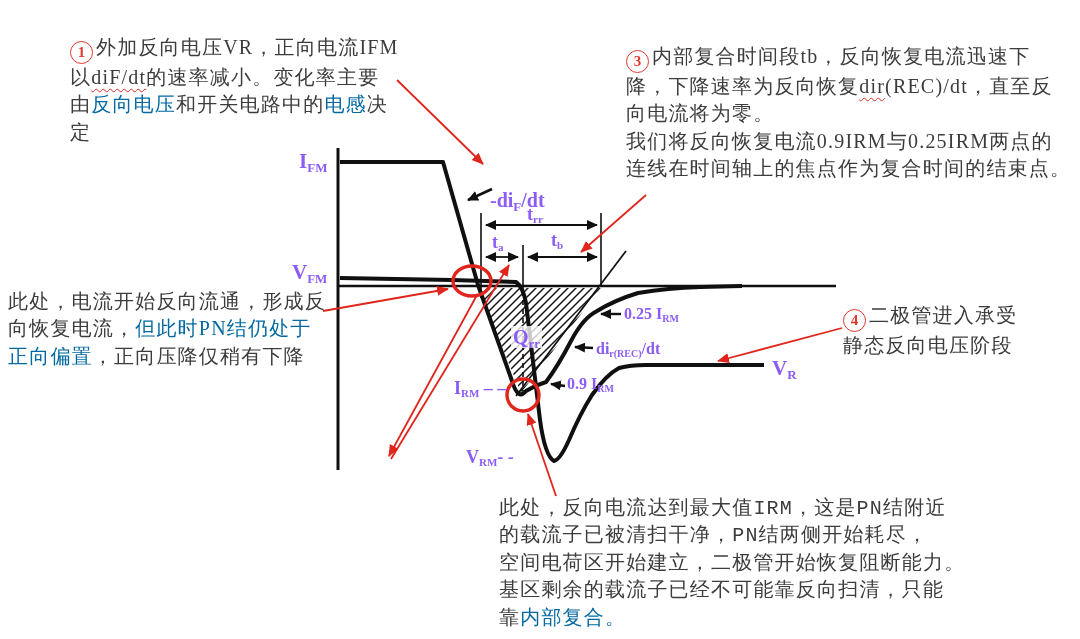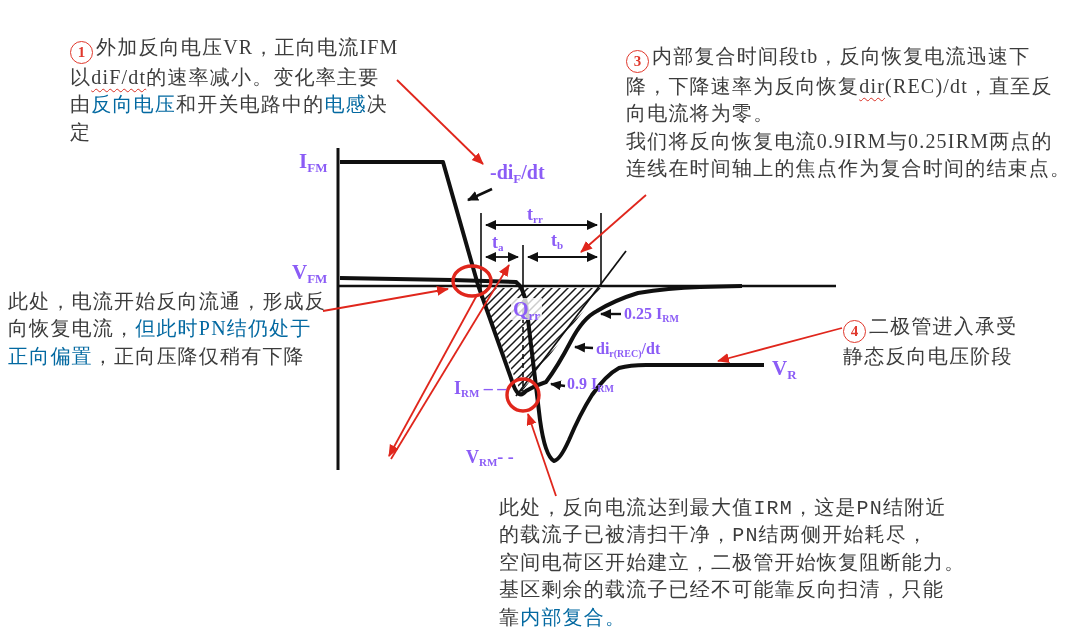--- a/index.html
+++ b/index.html
@@ -9,21 +9,21 @@
   .ann{position:absolute;font-size:20px;line-height:27.4px;color:#3c3c3c;letter-spacing:1.2px;white-space:nowrap;}
   .ann .red{color:#0369a1;}
   .cnum{display:inline-flex;align-items:center;justify-content:center;
         width:21px;height:21px;border:1.8px solid #e0382c;border-radius:50%;
         color:#e0382c;font-size:15px;font-weight:bold;margin-right:3px;
         vertical-align:-3px;letter-spacing:0;line-height:21px;}
   .wavy{text-decoration:underline wavy #d93025;text-decoration-thickness:1px;text-underline-offset:4px;text-align:center;}
   .dlabel{position:absolute;font-weight:bold;color:#8b5cf6;white-space:nowrap;letter-spacing:0;}
   .dlabel sub{font-weight:bold;vertical-align:-0.28em;}
   .sz21{font-size:21px;} .sz21 sub{font-size:13px;}
-  .sz20{font-size:20px;} .sz20 sub{font-size:13px;}
+  .sz20{font-size:20px;margin-top:28px;} .sz20 sub{font-size:13px;}
   .sz18{font-size:18px;} .sz18 sub{font-size:11px;}
   .sz16{font-size:16px;} .sz16 sub{font-size:10px;}
   .qbg{background:rgba(255,255,255,0.78);padding:0 2px;}
 </style>
 </head>
 <body>
 
 <div id="stage">
 
   <svg id="diagram" viewBox="0 0 1080 639">
@@ -114,18 +114,18 @@
 
 
   <div class="ann" style="left:499px;top:495px;font-family:Liberation Mono, monospace;">
     <div><span>此处，反向电流达到最大值IRM，这是PN结附近</span></div>
     <div><span>的载流子已被清扫干净，PN结两侧开始耗尽，</span></div>
     <div><span>空间电荷区开始建立，二极管开始恢复阻断能力。</span></div>
     <div><span>基区剩余的载流子已经不可能靠反向扫清，只能</span></div>
     <div><span>靠</span><span class="red">内部复合。</span></div>
   </div>
 
-  <div class="ann" style="left:843px;top:313px;">
+  <div class="ann" style="left:843px;top:302px;">
     <div><span class="cnum">4</span><span>二极管进入承受</span></div>
     <div><span>静态反向电压阶段</span></div>
   </div>
 
 </div>
 
 </body></html>

